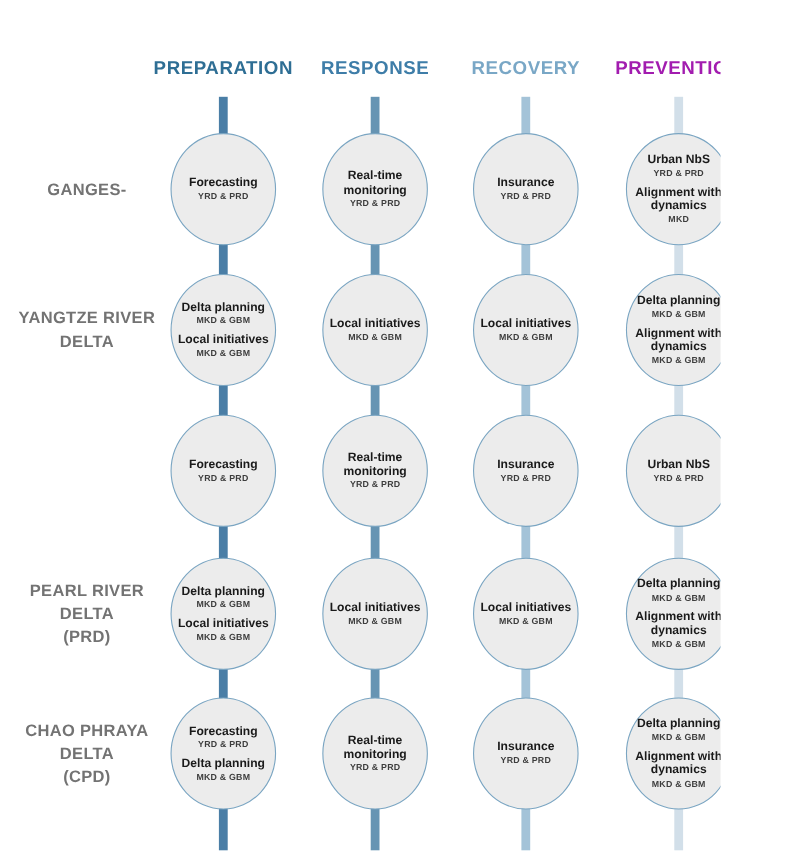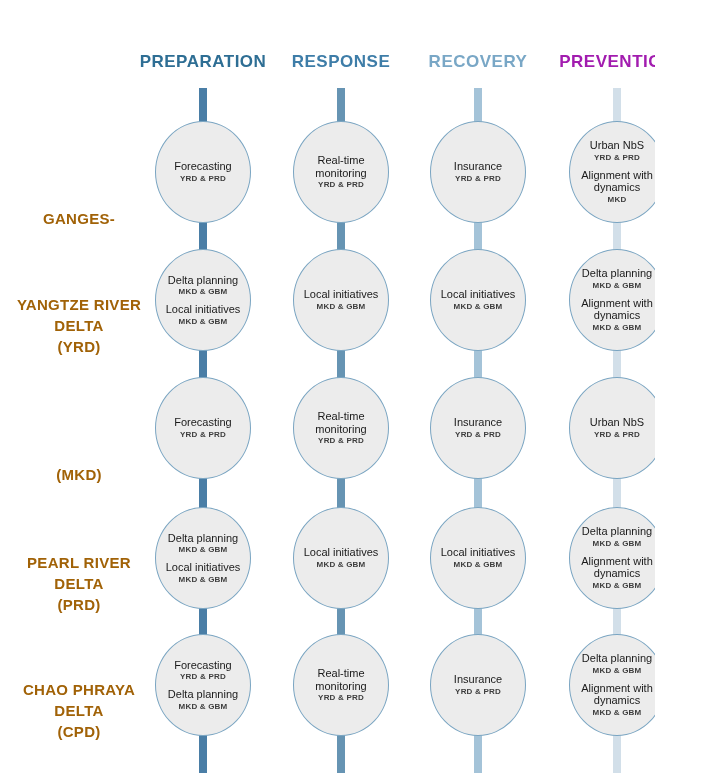--- a/index.html
+++ b/index.html
@@ -12,36 +12,36 @@
     position:absolute;top:52px;width:170px;text-align:center;
     font-size:17px;font-weight:bold;letter-spacing:.5px;
   }
   .hc0{left:118px}.hc1{left:256px}.hc2{left:393px}.hc3{left:532px}
   
   .vline{position:absolute;top:88px;height:685px;width:8px;z-index:1;}
   .lc0{left:199px}.lc1{left:337px}.lc2{left:474px}.lc3{left:613px}
   
   .row-label{
     position:absolute;left:0;width:158px;height:114px;
-    display:flex;flex-direction:column;justify-content:flex-end;
-    text-align:center;color:#a16207;font-weight:bold;font-size:15px;
+    display:flex;flex-direction:column;justify-content:center;
+    text-align:center;color:#737373;font-weight:bold;font-size:15px;
     line-height:21px;letter-spacing:.3px;
   }
   .rl0{top:115px}.rl1{top:243px}.rl2{top:371px}.rl3{top:501px}.rl4{top:628px}
   
   .node{
     position:absolute;width:96px;height:102px;border-radius:50%;
     background:#ececec;border:1.5px solid #7aa5c2;box-sizing:border-box;
     display:flex;flex-direction:column;align-items:center;justify-content:center;
     gap:6px;z-index:2;text-align:center;padding:4px;
   }
   .c0{left:155px}.c1{left:293px}.c2{left:430px}.c3{left:569px}
   .r0{top:121px}.r1{top:249px}.r2{top:377px}.r3{top:507px}.r4{top:634px}
   .item{display:flex;flex-direction:column;gap:1px;}
-  .t{font-size:11px;font-weight:normal;color:#1a1a1a;line-height:1.15;}
+  .t{font-size:11px;font-weight:bold;color:#1a1a1a;line-height:1.15;}
   .s{font-size:8px;font-weight:bold;color:#3d3d3d;letter-spacing:.2px;line-height:1.2;}
 </style>
 </head>
 <body>
 
 <div class="canvas">
 
   <div class="col-header hc0" style="color: rgb(46, 110, 148);">PREPARATION</div>
   <div class="col-header hc2" style="color: rgb(121, 167, 198);">RECOVERY</div>
   <div class="col-header hc1" style="color: rgb(62, 125, 168);">RESPONSE</div>
@@ -51,24 +51,22 @@
   <div class="vline lc1" style="background: rgb(102, 148, 179);"></div>
   <div class="vline lc2" style="background: rgb(164, 195, 216);"></div>
   <div class="vline lc3" style="background: rgb(210, 223, 233);"></div>
 
   <div class="row-label rl0">
     <div>GANGES-</div>
   </div>
   <div class="row-label rl1">
     <div>YANGTZE RIVER</div>
     <div>DELTA</div>
-    <div>(YRD)</div>
   </div>
   <div class="row-label rl2">
-    <div>(MKD)</div>
   </div>
   <div class="row-label rl3">
     <div>PEARL RIVER</div>
     <div>DELTA</div>
     <div>(PRD)</div>
   </div>
   <div class="row-label rl4">
     <div>CHAO PHRAYA</div>
     <div>DELTA</div>
     <div>(CPD)</div>

